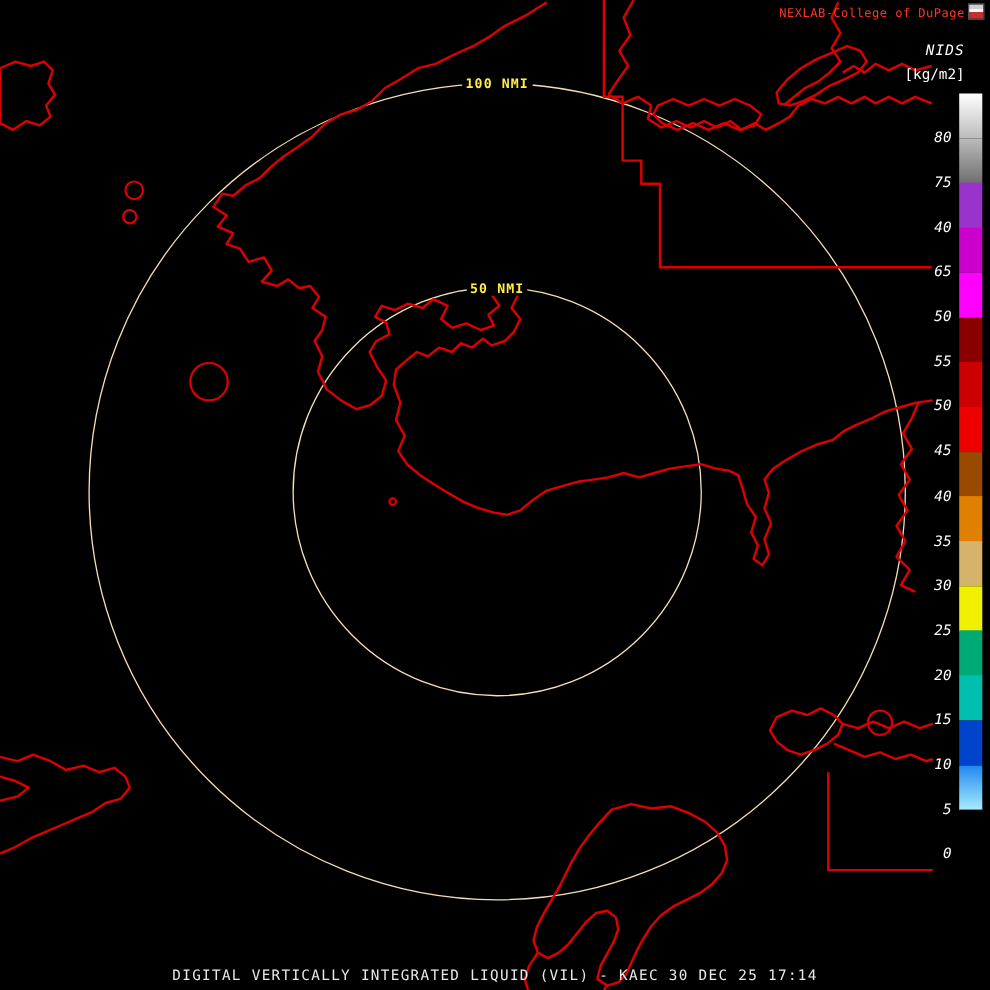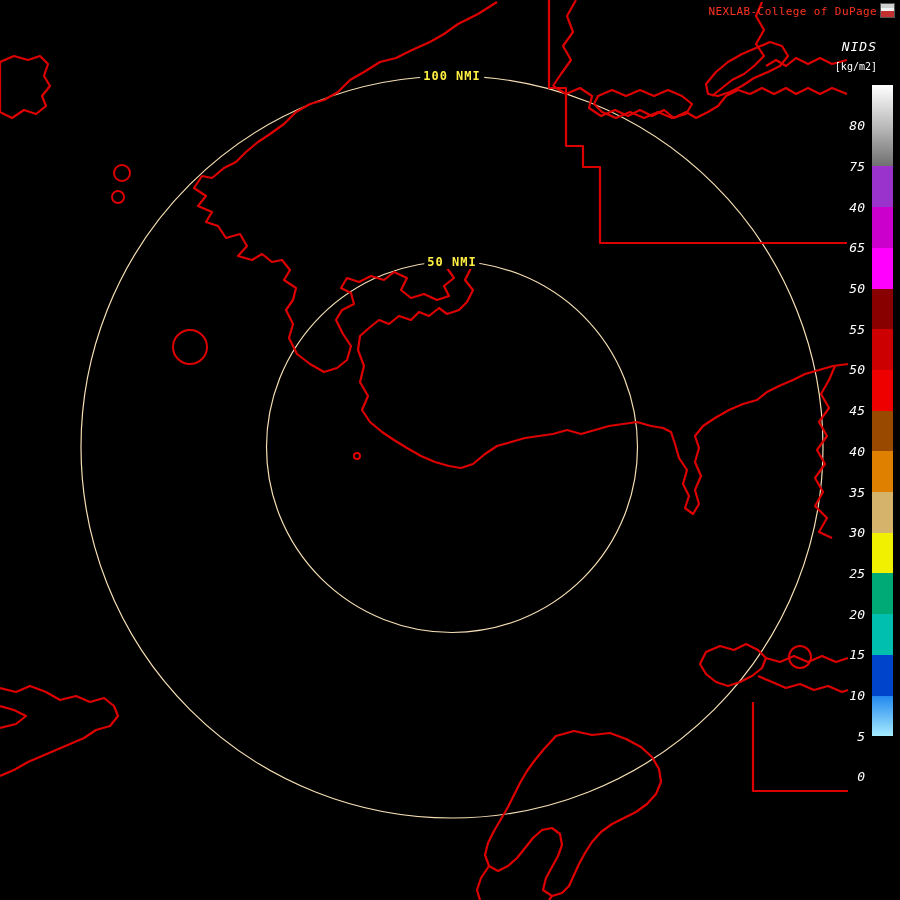--- a/index.html
+++ b/index.html
@@ -22,21 +22,21 @@
     width: 13px; height: 13px;
     background: linear-gradient(180deg, #cfcfcf 0 4px, #f2f2f2 4px 7px, #c23030 7px 13px);
     outline: 1px solid #555;
   }
   .scale-title {
     position: absolute; top: 39px; right: 23px;
     color: #ffffff; font-size: 13px; letter-spacing: 1px; font-style: italic;
   }
   .scale-units {
     position: absolute; top: 61px; right: 23px;
-    color: #ffffff; font-size: 10px;
+    color: #ffffff; font-size: 13px;
   }
 
   .cb-seg { position: absolute; left: 872px; width: 21px; }
   .cb-tick {
     position: absolute; right: 35px; width: 40px;
     color: #ffffff; font-size: 13px; text-align: right; line-height: 15px; font-style: italic;
   }
 
   .ring-label {
     position: absolute;
@@ -129,14 +129,15 @@
       <div class="cb-tick" style="top: 484.5px;">35</div>
       <div class="cb-tick" style="top: 525.2px;">30</div>
       <div class="cb-tick" style="top: 565.9px;">25</div>
       <div class="cb-tick" style="top: 606.6px;">20</div>
       <div class="cb-tick" style="top: 647.3px;">15</div>
       <div class="cb-tick" style="top: 688px;">10</div>
       <div class="cb-tick" style="top: 728.7px;">5</div>
       <div class="cb-tick" style="top: 769.4px;">0</div>
     </div>
 
+  <div class="footer-text">DIGITAL VERTICALLY INTEGRATED LIQUID (VIL) - KAEC 30 DEC 25 17:14</div>
 
 </div>
 
 </body></html>

